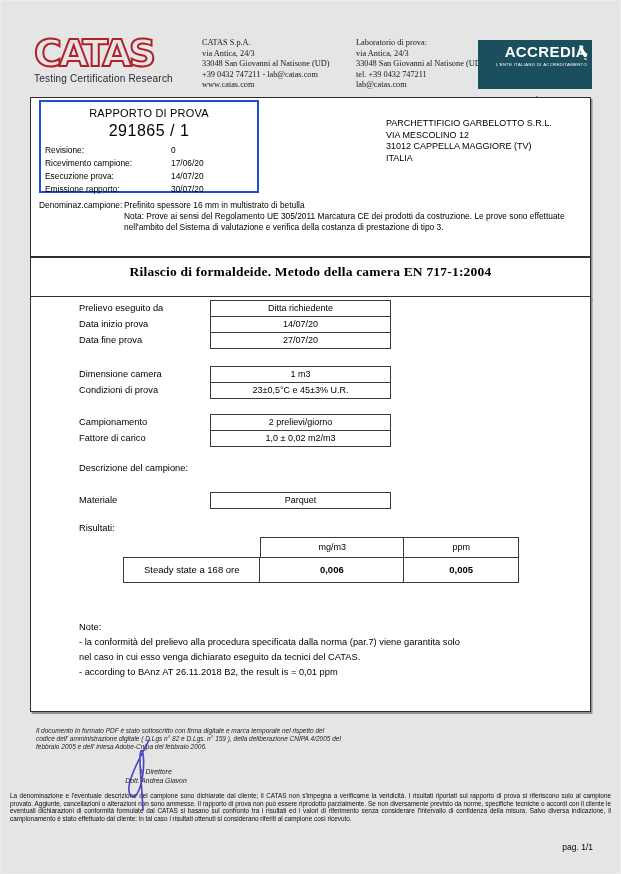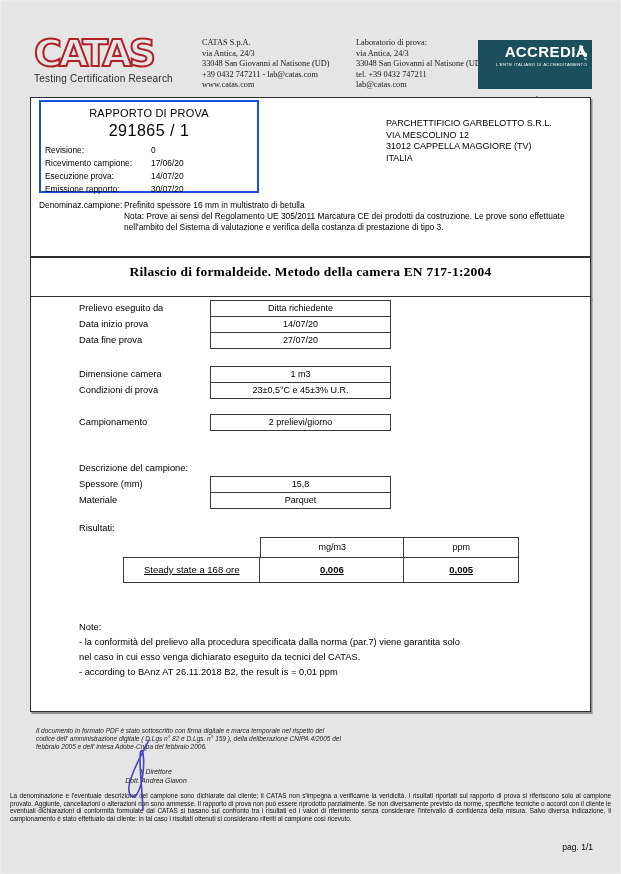--- a/index.html
+++ b/index.html
@@ -28,41 +28,41 @@
   .report-box { top:97px; height:160px; }
   .title-box { top:257px; height:42px; }
   .main-box { top:296px; height:416px; }
 
   
   .rep-inner { position:absolute; left:8px; top:2px; width:220px; height:93px; border:2px solid #1d4ed8; text-align:center; }
   .rep-title { font-size:11px; margin-top:5px; letter-spacing:.2px; }
   .rep-number { font-size:16px; margin-top:3px; letter-spacing:.5px; }
   .rep-fields { margin-top:4px; text-align:left; padding:0 4px; }
   .rep-field { font-size:8.4px; line-height:13px; white-space:nowrap; }
-  .rep-field .lab { display:inline-block; width:106px; }
+  .rep-field .lab { display:inline-block; width:126px; }
   .customer { position:absolute; left:355px; top:20px; font-size:9px; line-height:11.5px; }
   .sample-row { position:absolute; left:8px; top:102px; width:548px; font-size:8.4px; line-height:11px; }
   .sample-label { position:absolute; left:0; top:0; }
   .sample-body { position:absolute; left:85px; top:0; width:462px; }
 
   .test-title { font-family:"Liberation Serif",serif; font-weight:bold; font-size:13.5px; text-align:center; line-height:28px; letter-spacing:.2px; }
 
   
   .drow { position:absolute; left:48px; height:17px; }
   .dlabel { display:inline-block; width:131px; font-size:9.3px; line-height:16px; vertical-align:top; }
   .dcell { display:inline-block; width:181px; height:17px; border:1px solid #3a3a3a; font-size:9px; line-height:15px; text-align:center; vertical-align:top; background:#fff; }
   .plain-label { position:absolute; left:48px; font-size:9.3px; }
 
   .rtable { position:absolute; left:48px; top:240px; width:440px; }
   .rt-row { display:flex; }
   .rt-cell { border:1px solid #3a3a3a; text-align:center; background:#fff;margin-left:44px; }
   .rt-h0 { width:152px; border:none; }
   .rt-h1 { width:160px; height:21px; font-size:9px; line-height:19px; }
   .rt-h2 { width:128px; height:21px; font-size:9px; line-height:19px; margin-left:-1px;text-align:center; }
-  .rt-data { margin-top:-1px;text-decoration:underline; }
+  .rt-data { margin-top:-1px; }
   .rt-c0 { width:152px; height:26px; font-size:9.5px; line-height:24px; }
   .rt-c1 { width:160px; height:26px; font-size:9.5px; font-weight:bold; line-height:24px; margin-left:-1px; }
   .rt-c2 { width:128px; height:26px; font-size:9.5px; font-weight:bold; line-height:24px; margin-left:-1px; }
 
   .notes { position:absolute; left:48px; top:323px; width:470px; font-size:9.3px; line-height:15px; }
 
   
   .digital-note { position:absolute; left:36px; top:727px; width:306px; font-size:6.5px; line-height:8px; font-style:italic; color:#1c1c1c; }
   .director { position:absolute; left:96px; top:767px; width:120px; text-align:center; font-size:6.8px; line-height:9px; font-style:italic; color:#1c1c1c; }
   .signature { position:absolute; left:119px; top:738px; z-index:3; }
@@ -166,26 +166,26 @@
 
     <div class="drow" style="top:69px">
       <span class="dlabel">Dimensione camera</span><span class="dcell">1 m3</span>
     </div>
     <div class="drow" style="top:85px">
       <span class="dlabel">Condizioni di prova</span><span class="dcell">23±0,5°C e 45±3% U.R.</span>
     </div>
     <div class="drow" style="top:117px">
       <span class="dlabel">Campionamento</span><span class="dcell">2 prelievi/giorno</span>
     </div>
+    <div class="drow" style="top:133px">
+      <span class="dlabel">Fattore di carico</span><span class="dcell">1,0 ± 0,02 m2/m3</span>
+    </div>
 
     <div class="plain-label" style="top:166px">Descrizione del campione:</div>
 
-    <div class="drow" style="top:179px">
-      <span class="dlabel">Spessore (mm)</span><span class="dcell">15,8</span>
-    </div>
     <div class="drow" style="top:195px">
       <span class="dlabel">Materiale</span><span class="dcell">Parquet</span>
     </div>
 
     <div class="plain-label" style="top:226px">Risultati:</div>
 
     <div class="rtable">
       <div class="rt-row">
         <div class="rt-h0"></div>
         <div class="rt-cell rt-h1">mg/m3</div>

